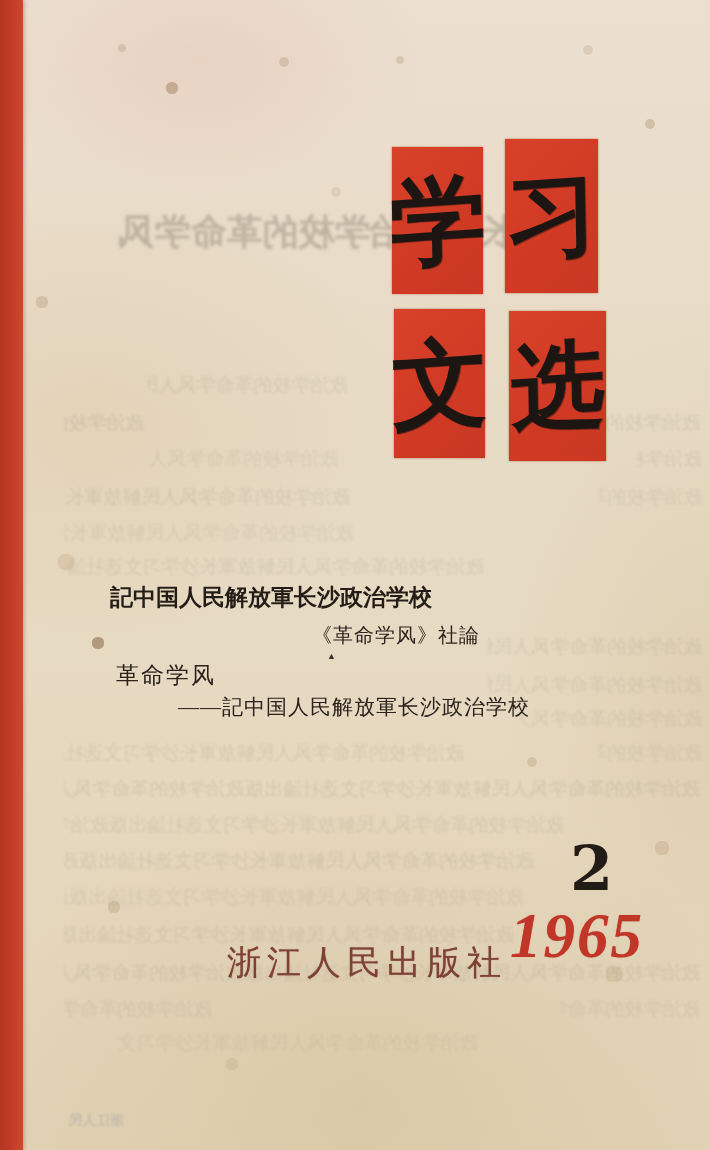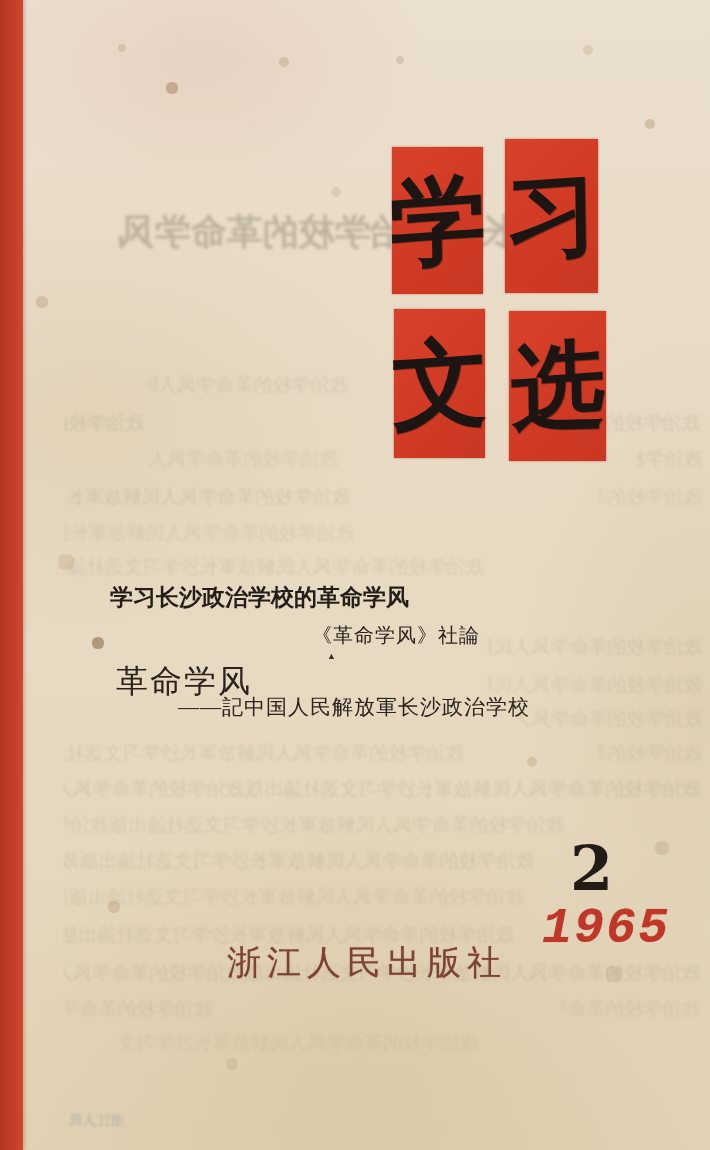--- a/index.html
+++ b/index.html
@@ -80,31 +80,31 @@
   }
   
   .t{position:absolute;white-space:nowrap;}
   .article1{
     left:110px;top:582px;
     font-family:"DejaVu Sans", sans-serif;font-weight:bold;
     font-size:23px;letter-spacing:0px;color:#241c16;
   }
   .source{left:312px;top:622px;font-size:20px;color:#2b221c;letter-spacing:1px;}
   .caret{left:327px;top:651px;font-size:9px;color:#3a2e26;}
-  .article2{left:116px;top:660px;font-size:32px;color:#2b221c;letter-spacing:2px;}
+  .article2{left:116px;top:660px;font-size:23px;color:#2b221c;letter-spacing:2px;}
   .article2sub{left:152px;top:693px;font-size:21px;color:#2b221c;letter-spacing:1px;margin-left:26px;}
   .issue-no{
     left:570px;top:832px;
     font-family:"DejaVu Serif", serif;font-weight:bold;
     font-size:62px;color:#221b16;
   }
   .year{
-    left:542px;top:900px;
-    font-family:Liberation Mono, monospace;font-style:italic;font-weight:bold;
-    font-size:50px;letter-spacing:2px;color:#c0372a;
+    left:510px;top:900px;
+    font-family:Liberation Serif, serif;font-style:italic;font-weight:bold;
+    font-size:63px;letter-spacing:2px;color:#c0372a;
     text-shadow:0 0 1px rgba(192,55,42,.5);
   }
   .publisher{
     left:227px;top:940px;
     font-size:34px;letter-spacing:6px;color:#7e4136;
     font-weight:normal;
     text-shadow:0 0 1px rgba(126,65,54,.6);
   }
   
   .stamp-frag{
@@ -156,21 +156,21 @@
   <div class="sq sq2">
     <span>习</span>
   </div>
   <div class="sq sq3">
     <span>文</span>
   </div>
   <div class="sq sq4">
     <span>选</span>
   </div>
 
-  <div class="t article1">学习长沙政治学校的革命学风</div>
+  <div class="t article1">記中国人民解放軍长沙政治学校</div>
   <div class="t source">《革命学风》社論</div>
   <div class="t caret">▲</div>
   <div class="t article2">革命学风</div>
   <div class="t article2sub">——記中国人民解放軍长沙政治学校</div>
 
   <div class="t issue-no">2</div>
   <div class="t year">1965</div>
 
   <div class="t publisher">浙江人民出版社</div>
 

